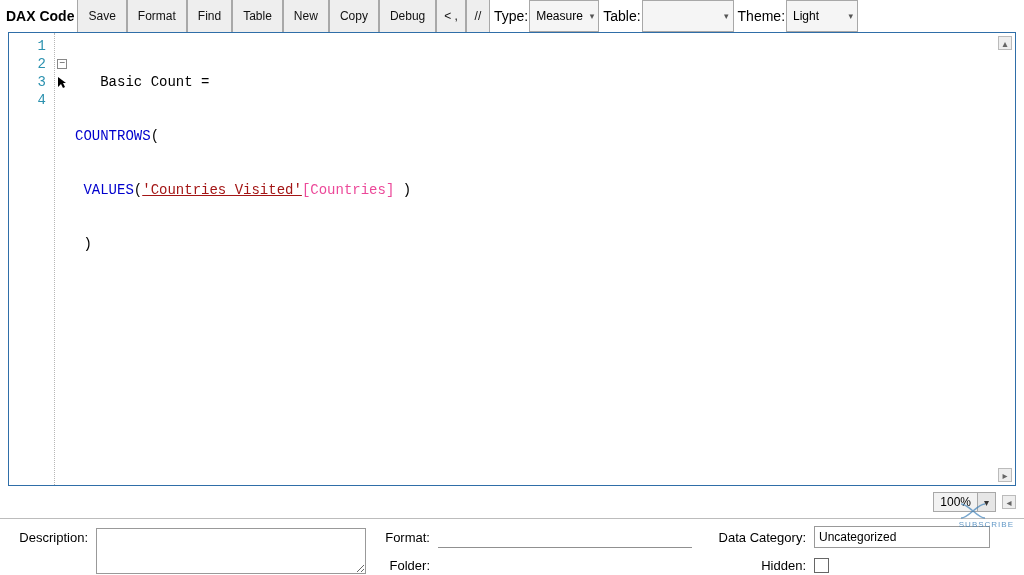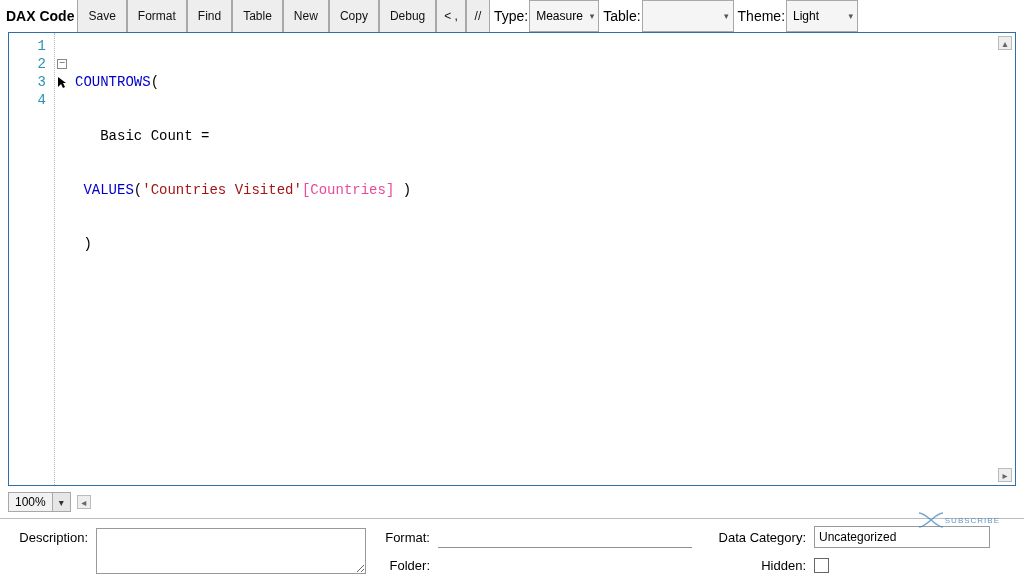--- a/index.html
+++ b/index.html
@@ -90,21 +90,21 @@
     width: 10px; height: 10px; border:1px solid #888; font-size:10px; line-height:8px;
     display:flex; align-items:center; justify-content:center; color:#555; cursor:pointer;
   }
   .code {
     flex: 1;
     padding: 4px 6px;
     white-space: pre;
   }
   .code .row { display:block; height:18px; }
   .kw { color: #0000cd; }
-  .str { color: #a31515; }
+  .str { color: #a31515; text-decoration: underline; }
   .colref { color: #ec4899; }
   .plain { color: #000; }
 
   .scroll-arrow {
     position:absolute;
     width:14px; height:14px;
     border:1px solid #bbb;
     background:#eee;
     display:flex; align-items:center; justify-content:center;
     font-size:10px; color:#666;
@@ -113,20 +113,21 @@
   .sc-up    { top:3px; right:3px; }
   .sc-right { bottom:3px; right:3px; }
 
   .zoom-row {
     height: 24px;
     display:flex;
     align-items:center;
     padding: 0 8px;
     gap:0;
     margin-top: 4px;
+    justify-content: flex-end;
   }
   .zoom-val {
     border:1px solid #a8a8a8; background:#f2f2f2;
     padding:1px 6px; font-size:12px; height:20px;
     display:flex; align-items:center;
   }
   .zoom-btn {
     border:1px solid #a8a8a8; border-left:none; background:#e6e6e6;
     width:18px; height:20px; display:flex; align-items:center; justify-content:center;
     font-size:10px; color:#333;
@@ -149,23 +150,23 @@
     padding:1px 4px; font-size:12px;
   }
   .txtbox.flat { border:none; border-bottom:1px solid #909090; }
   .desc-box { grid-row: span 2; height:46px; }
   .checkbox {
     width:15px; height:15px; border:1px solid #666; background:#fff;
   }
   .datacat-cell{ display:flex; align-items:center; gap:6px; }
 
   .watermark {
-    position:absolute; right:24px; bottom:46px;
+    position:absolute; right:10px; bottom:46px;
     font-size:8px; color:#3a7eb8; letter-spacing:1px; opacity:0.8;
-    display:flex; flex-direction:row; align-items:center;
+    display:flex; flex-direction:column; align-items:flex-start;
     pointer-events:none;
   }
   .watermark svg { opacity:0.85; }
 </style>
 </head>
 <body>
 
 <div class="toolbar">
   <span class="title">DAX Code</span>
   <button class="btn">Save</button>
@@ -211,22 +212,22 @@
           <div class="fold-box">−</div>
         </div>
       <div class="fslot">
           <svg width="10" height="12">
             <polygon points="1,1 1,11 4,8 6,12 8,11 6,7 9,7" fill="#000"></polygon>
           </svg>
         </div>
       <div class="fslot"></div>
     </div>
     <div class="code">
+      <span class="row"><span class="plain">   </span><span class="plain">Basic Count</span><span class="plain"> =</span></span>
       <span class="row"><span class="kw">COUNTROWS</span><span class="plain">(</span></span>
-      <span class="row"><span class="plain">   </span><span class="plain">Basic Count</span><span class="plain"> =</span></span>
       <span class="row"> <span class="kw">VALUES</span><span class="plain">(</span><span class="str">'Countries Visited'</span><span class="colref">[Countries]</span><span class="plain"> )</span></span>
       <span class="row"> <span class="plain">)</span></span>
     </div>
   </div>
   <div class="scroll-arrow sc-up">▴</div>
   <div class="scroll-arrow sc-right">▸</div>
 </div>
 
 <div class="zoom-row">
   <div class="zoom-val">100%</div>

